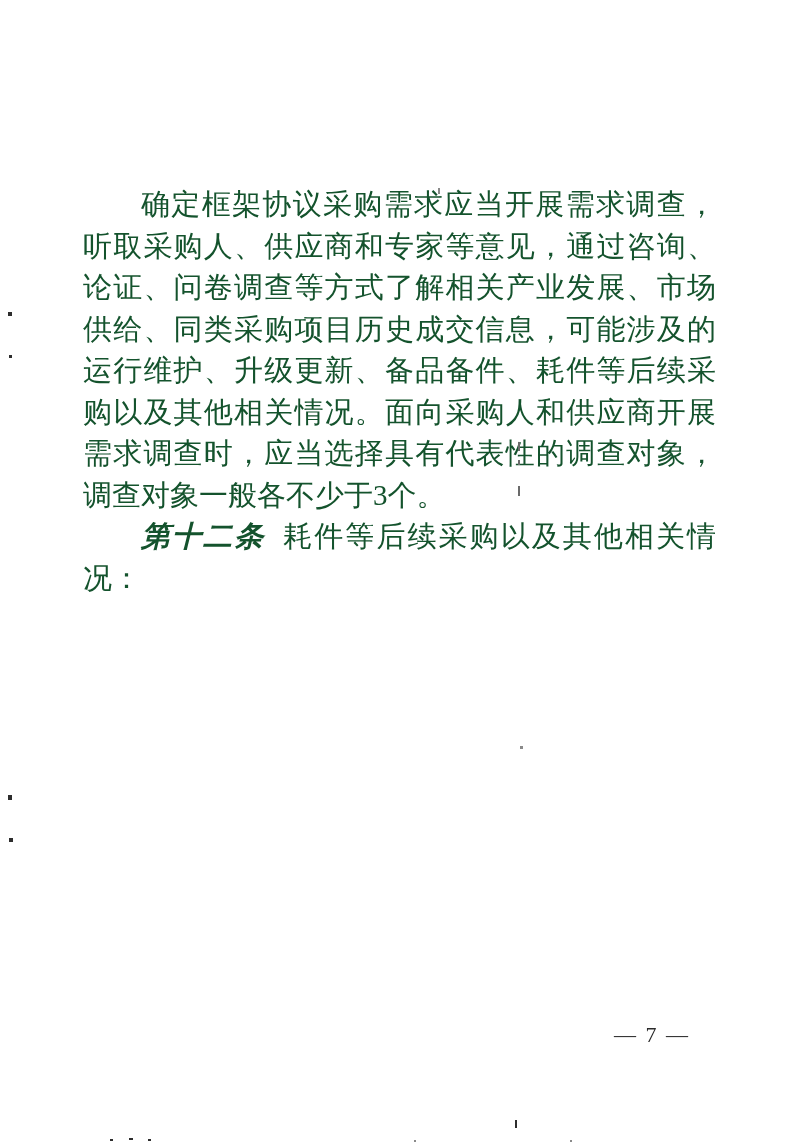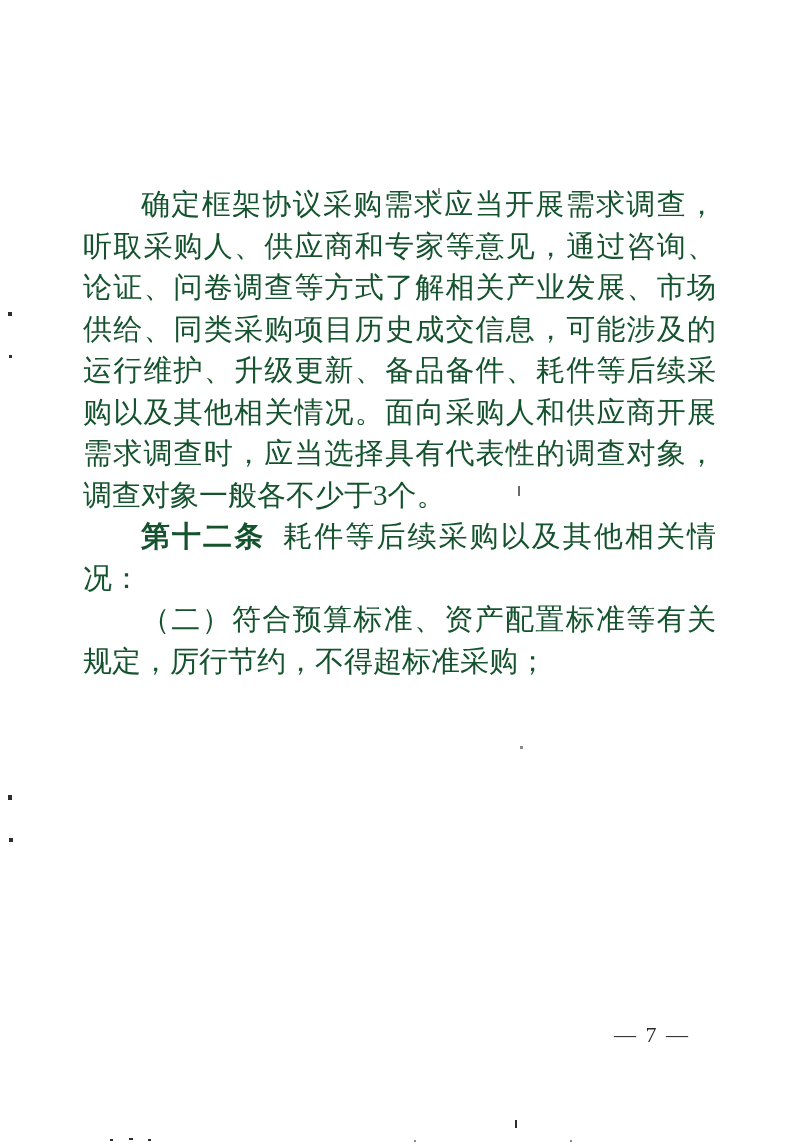--- a/index.html
+++ b/index.html
@@ -28,20 +28,21 @@
     margin-top: 40px;
   }
   .text-block p {
     margin: 0;
     padding: 0;
     text-indent: 2em;
   }
   .art {
     font-weight: bold;
     margin-right: 0.3em;
+    font-style: italic;
   }
   .page-number {
     position: absolute;
     left: 614px;
     top: 1022px;
     font-size: 22px;
     color: #2a2a2a;
     word-spacing: 4px;
     white-space: nowrap;
   }
@@ -58,21 +59,20 @@
   }
 </style>
 </head>
 <body>
 
 <div class="page">
 
   <div class="text-block">
     <p><span>确定框架协议采购需求应当开展需求调查，听取采购人、供应商和专家等意见，通过咨询、论证、问卷调查等方式了解相关产业发展、市场供给、同类采购项目历史成交信息，可能涉及的运行维护、升级更新、备品备件、耗件等后续采购以及其他相关情况。面向采购人和供应商开展需求调查时，应当选择具有代表性的调查对象，调查对象一般各不少于3个。</span></p>
     <p><b class="art">第十二条</b><span> 耗件等后续采购以及其他相关情况：</span></p>
-    <p><span>（二）符合预算标准、资产配置标准等有关规定，厉行节约，不得超标准采购；</span></p>
   </div>
 
   <div class="page-number">— 7 —</div>
 
   <div class="speck" style="left:8px;top:312px;width:4px;height:4px;"></div>
   <div class="speck" style="left:9px;top:355px;width:3px;height:3px;"></div>
   <div class="speck" style="left:8px;top:795px;width:4px;height:5px;"></div>
   <div class="speck" style="left:9px;top:838px;width:4px;height:4px;"></div>
   <div class="speck light" style="left:97px;top:283px;width:2px;height:2px;"></div>
   <div class="speck light" style="left:97px;top:292px;width:2px;height:2px;"></div>

